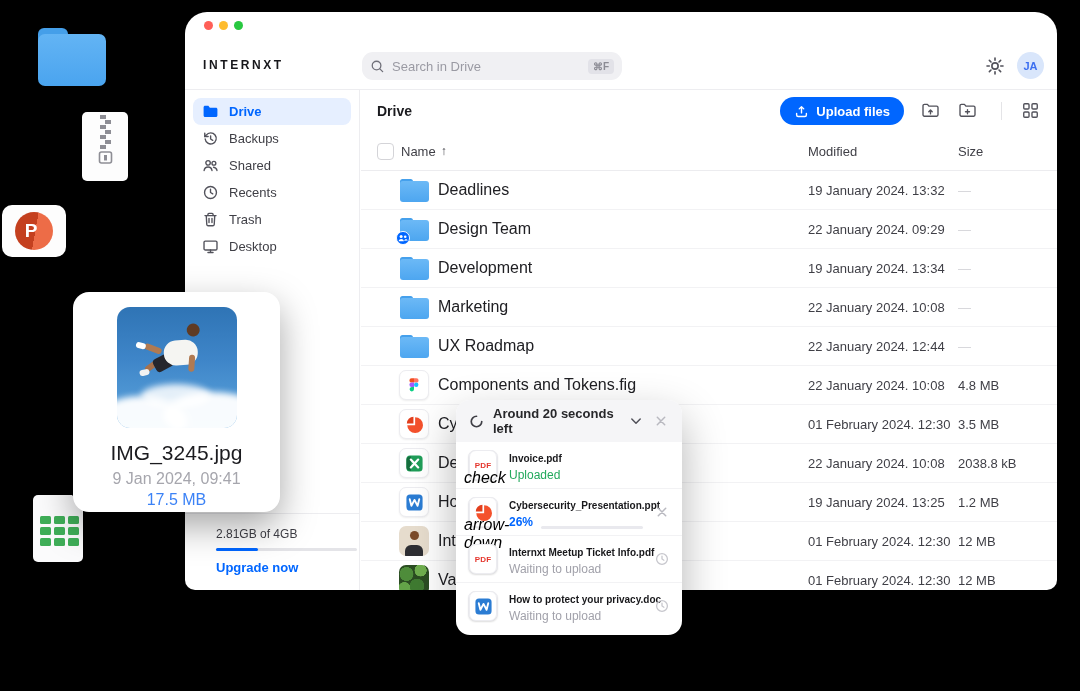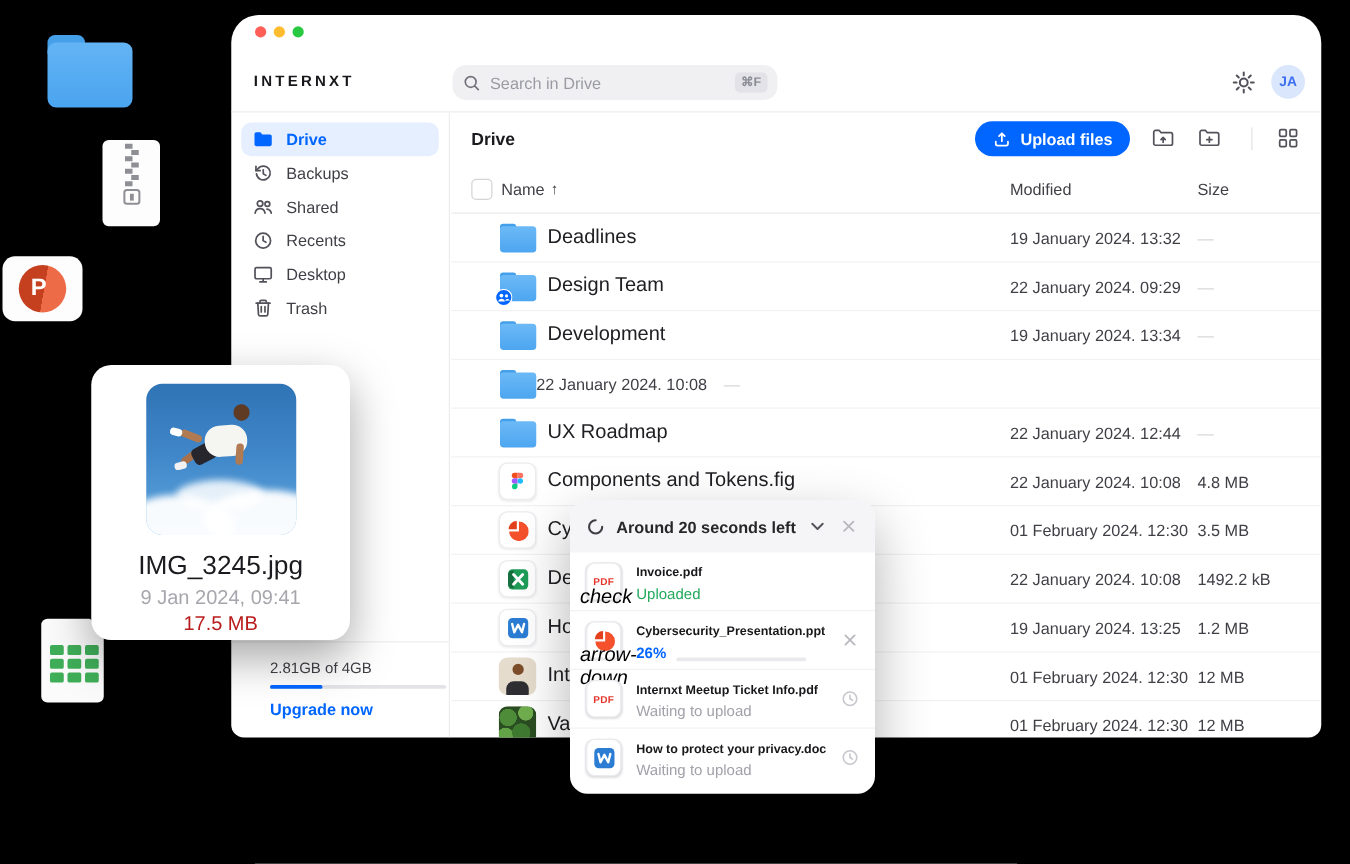--- a/index.html
+++ b/index.html
@@ -74,21 +74,21 @@
   .th-head{position:absolute;left:10.5px;top:5px;width:9px;height:9px;border-radius:50%;background:#7c4c2b}
   .th-body{position:absolute;left:6px;bottom:0;width:18px;height:11px;border-radius:6px 6px 0 0;background:#2e2e33}
   .th-green{background:
      radial-gradient(circle at 25% 30%, #4e8c3a 0 22%, transparent 23%),
      radial-gradient(circle at 72% 18%, #6fae4e 0 18%, transparent 19%),
      radial-gradient(circle at 60% 70%, #3f7a31 0 26%, transparent 27%),
      radial-gradient(circle at 18% 78%, #63a348 0 18%, transparent 19%),
      #2b4d22}
 
   
-  .popup{position:absolute;left:456px;top:400px;width:244px;background:#fff;border-radius:14px;z-index:60;
+  .popup{position:absolute;left:456px;top:400px;width:226px;background:#fff;border-radius:14px;z-index:60;
          box-shadow:0 18px 44px rgba(0,0,0,.30);overflow:hidden;padding-bottom:6px}
   .popup-head{height:42px;background:#f5f5f7;display:flex;align-items:center;padding:0 13px;gap:9px}
   .popup-title{flex:1;font-size:13px;font-weight:600;color:#27272a}
   .spin{width:15px;height:15px;display:block}
   .pi{width:16px;height:16px;display:block}
   .stx, .stx *{fill:none;stroke:#b9b9c0;stroke-width:1.5;stroke-linecap:round}
   .stc, .stc *{fill:none;stroke:#52525b;stroke-width:1.5;stroke-linecap:round;stroke-linejoin:round}
   .stw, .stw *{fill:none;stroke:#c7c7cd;stroke-width:1.3;stroke-linecap:round}
   .pbtn{cursor:pointer;display:flex}
   .popup-item{height:46px;display:flex;align-items:center;padding:0 12px;gap:11px;border-top:1px solid #f2f2f4}
@@ -134,21 +134,21 @@
   .p-shirt{left:22px;top:16px;width:34px;height:25px;background:#f5f5f2;border-radius:12px;transform:rotate(10deg)}
   .p-shorts{left:10px;top:27px;width:19px;height:14px;background:#26262c;border-radius:4px;transform:rotate(-14deg)}
   .p-head{left:50px;top:3px;width:13px;height:13px;background:#5f3b24;border-radius:50%}
   .p-leg1{left:4px;top:15px;width:18px;height:6px;background:#b07a52;border-radius:3px;transform:rotate(35deg)}
   .p-leg2{left:0;top:31px;width:17px;height:6px;background:#a8714b;border-radius:3px;transform:rotate(-22deg)}
   .p-shoe1{left:-3px;top:9px;width:10px;height:6px;background:#fff;border-radius:3px;transform:rotate(30deg)}
   .p-shoe2{left:-6px;top:36px;width:10px;height:6px;background:#f2f2f2;border-radius:3px}
   .p-arm{left:44px;top:33px;width:6px;height:17px;background:#b07a52;border-radius:3px;transform:rotate(18deg)}
   .img-name{margin-top:13px;font-size:21px;color:#1b1b1f}
   .img-meta{margin-top:5px;font-size:16px;color:#a6a6ad}
-  .img-meta2{margin-top:3px;font-size:16px;color:#b91c1c}
+  .img-meta2{margin-top:3px;font-size:16px;color:#3b82f6}
 </style>
 </head>
 <body>
 
 <div class="dt-folder"></div>
 
 <div class="dt-zip">
   <svg width="44" height="64" viewBox="0 0 44 64">
     <rect x="17" y="3" width="6" height="4" fill="#8e8e95"></rect>
     <rect x="22" y="8" width="6" height="4" fill="#8e8e95"></rect>
@@ -262,36 +262,36 @@
             <svg class="si st" viewBox="0 0 16 16">
               <circle cx="8" cy="8" r="5.6"></circle>
               <path d="M8 4.8V8l2.1 1.3"></path>
             </svg>
           </span>
     <span>Recents</span>
   </div>
         <div class="nav-item">
     <span class="nicon">
             <svg class="si st" viewBox="0 0 16 16">
-              <rect x="1.9" y="2.9" width="12.2" height="8.4" rx="1.2"></rect>
-              <path d="M8 11.3v2.4M5.6 13.7h4.8"></path>
-            </svg>
-          </span>
-    <span>Desktop</span>
-  </div>
-        <div class="nav-item">
-    <span class="nicon">
-            <svg class="si st" viewBox="0 0 16 16">
               <path d="M2.8 4.3h10.4"></path>
               <path d="M5.6 4.3V3.1c0-.5.4-.9.9-.9h3c.5 0 .9.4.9.9v1.2"></path>
               <path d="M4 4.3l.5 8.4c.1.7.6 1.2 1.3 1.2h4.4c.7 0 1.2-.5 1.3-1.2l.5-8.4"></path>
               <path d="M6.6 6.9v4M9.4 6.9v4"></path>
             </svg>
           </span>
     <span>Trash</span>
+  </div>
+        <div class="nav-item">
+    <span class="nicon">
+            <svg class="si st" viewBox="0 0 16 16">
+              <rect x="1.9" y="2.9" width="12.2" height="8.4" rx="1.2"></rect>
+              <path d="M8 11.3v2.4M5.6 13.7h4.8"></path>
+            </svg>
+          </span>
+    <span>Desktop</span>
   </div>
       </div>
     <div class="storage">
       <div class="usage">2.81GB of 4GB</div>
       <div class="sbar">
         <div class="sfill" style="width: 30%;"></div>
       </div>
       <div class="upgrade">Upgrade now</div>
     </div>
   </div>
@@ -372,20 +372,21 @@
           </span>
     <span class="cell-name">Development</span>
     <span class="cell-mod">19 January 2024. 13:34</span>
     <span class="cell-size dim">—</span>
   </div>
         <div class="trow">
     <span class="cell-gap"></span>
     <span class="cell-icon">
             <span class="mini-folder"></span>
           </span>
+    <span class="cell-name">Marketing</span>
     <span class="cell-mod">22 January 2024. 10:08</span>
     <span class="cell-size dim">—</span>
   </div>
         <div class="trow">
     <span class="cell-gap"></span>
     <span class="cell-icon">
             <span class="mini-folder"></span>
           </span>
     <span class="cell-name">UX Roadmap</span>
     <span class="cell-mod">22 January 2024. 12:44</span>
@@ -428,21 +429,21 @@
             <span class="file-chip">
               <svg width="19" height="19" viewBox="0 0 16 16">
                 <rect x="1.2" y="1.2" width="13.6" height="13.6" rx="3" fill="#1f9d58"></rect>
                 <path d="M1.2 5v6a3 3 0 0 0 3 3h.8V2h-.8a3 3 0 0 0-3 3z" fill="#156e3d"></path>
                 <path d="M4.9 4.7l6.2 6.6M11.1 4.7l-6.2 6.6" stroke="#fff" stroke-width="1.9" stroke-linecap="round"></path>
               </svg>
             </span>
           </span>
     <span class="cell-name">Dev</span>
     <span class="cell-mod">22 January 2024. 10:08</span>
-    <span class="cell-size">1492.2 kB</span>
+    <span class="cell-size">2038.8 kB</span>
   </div>
         <div class="trow">
     <span class="cell-gap"></span>
     <span class="cell-icon">
             <span class="file-chip">
               <svg width="19" height="19" viewBox="0 0 16 16">
                 <rect x="1.2" y="1.2" width="13.6" height="13.6" rx="3" fill="#2b7cd3"></rect>
                 <path d="M4 5.2l1.4 5.6L8 5.8l2.6 5 1.4-5.6" stroke="#fff" stroke-width="1.6" fill="none" stroke-linejoin="round" stroke-linecap="round"></path>
               </svg>
             </span>

